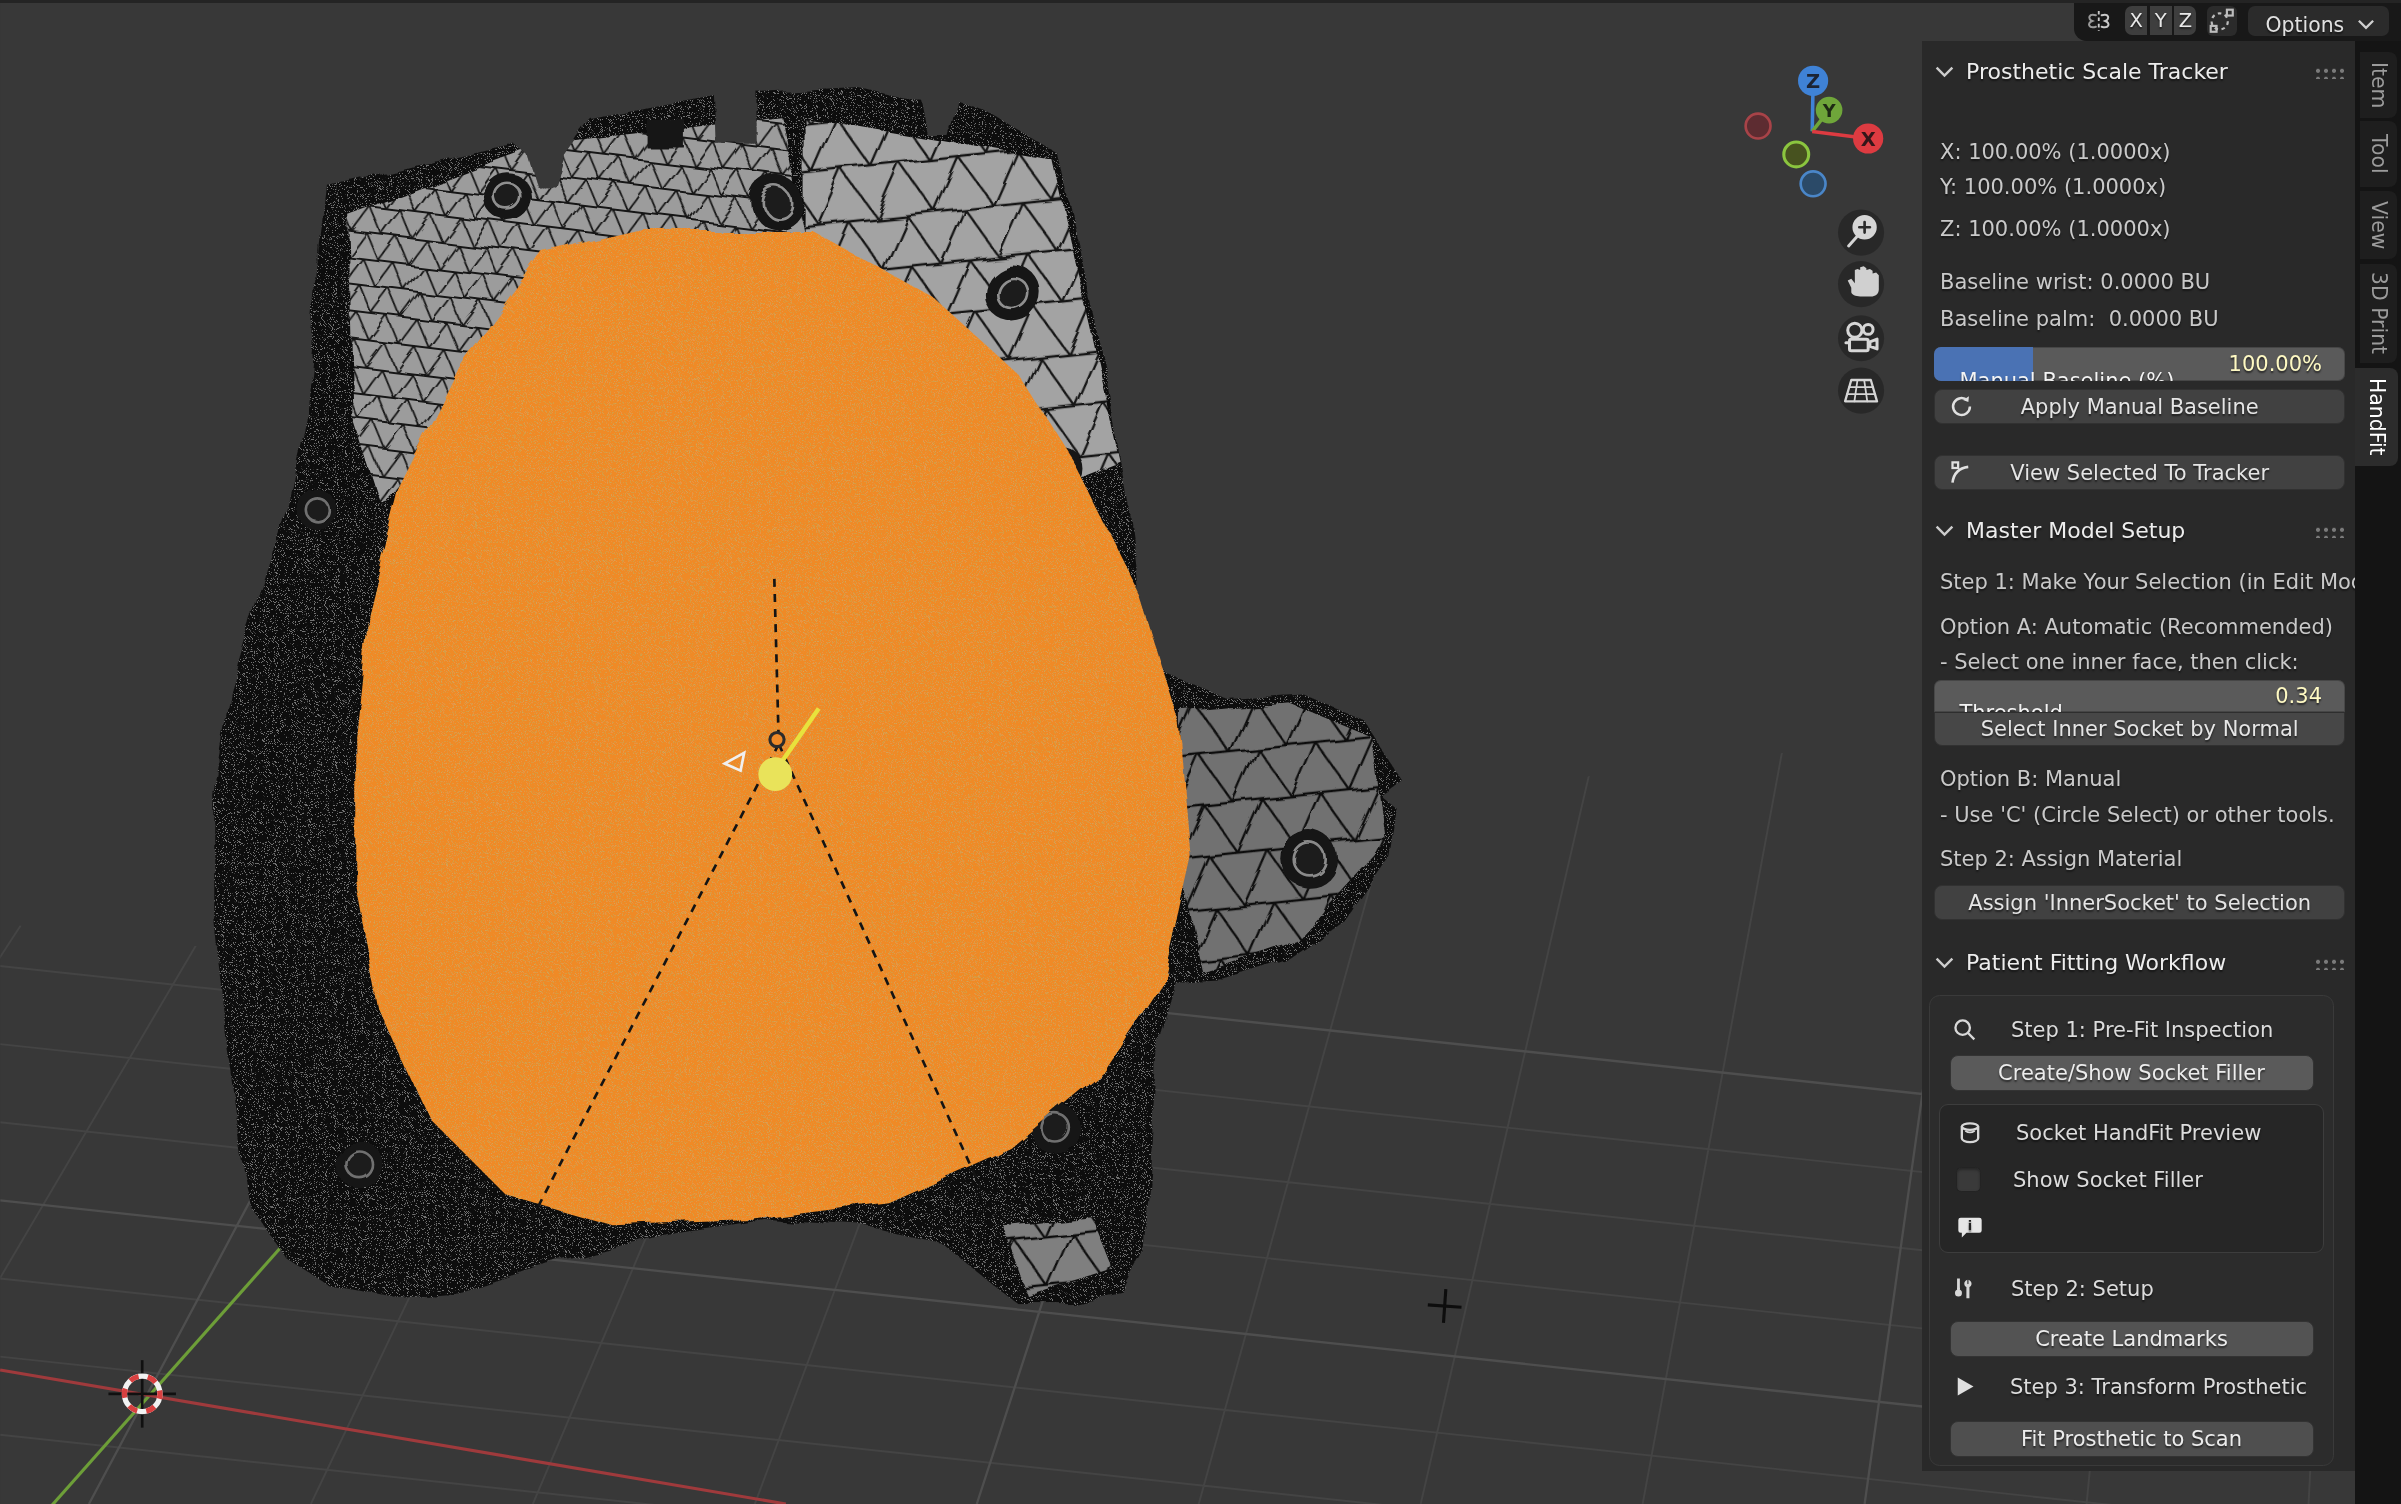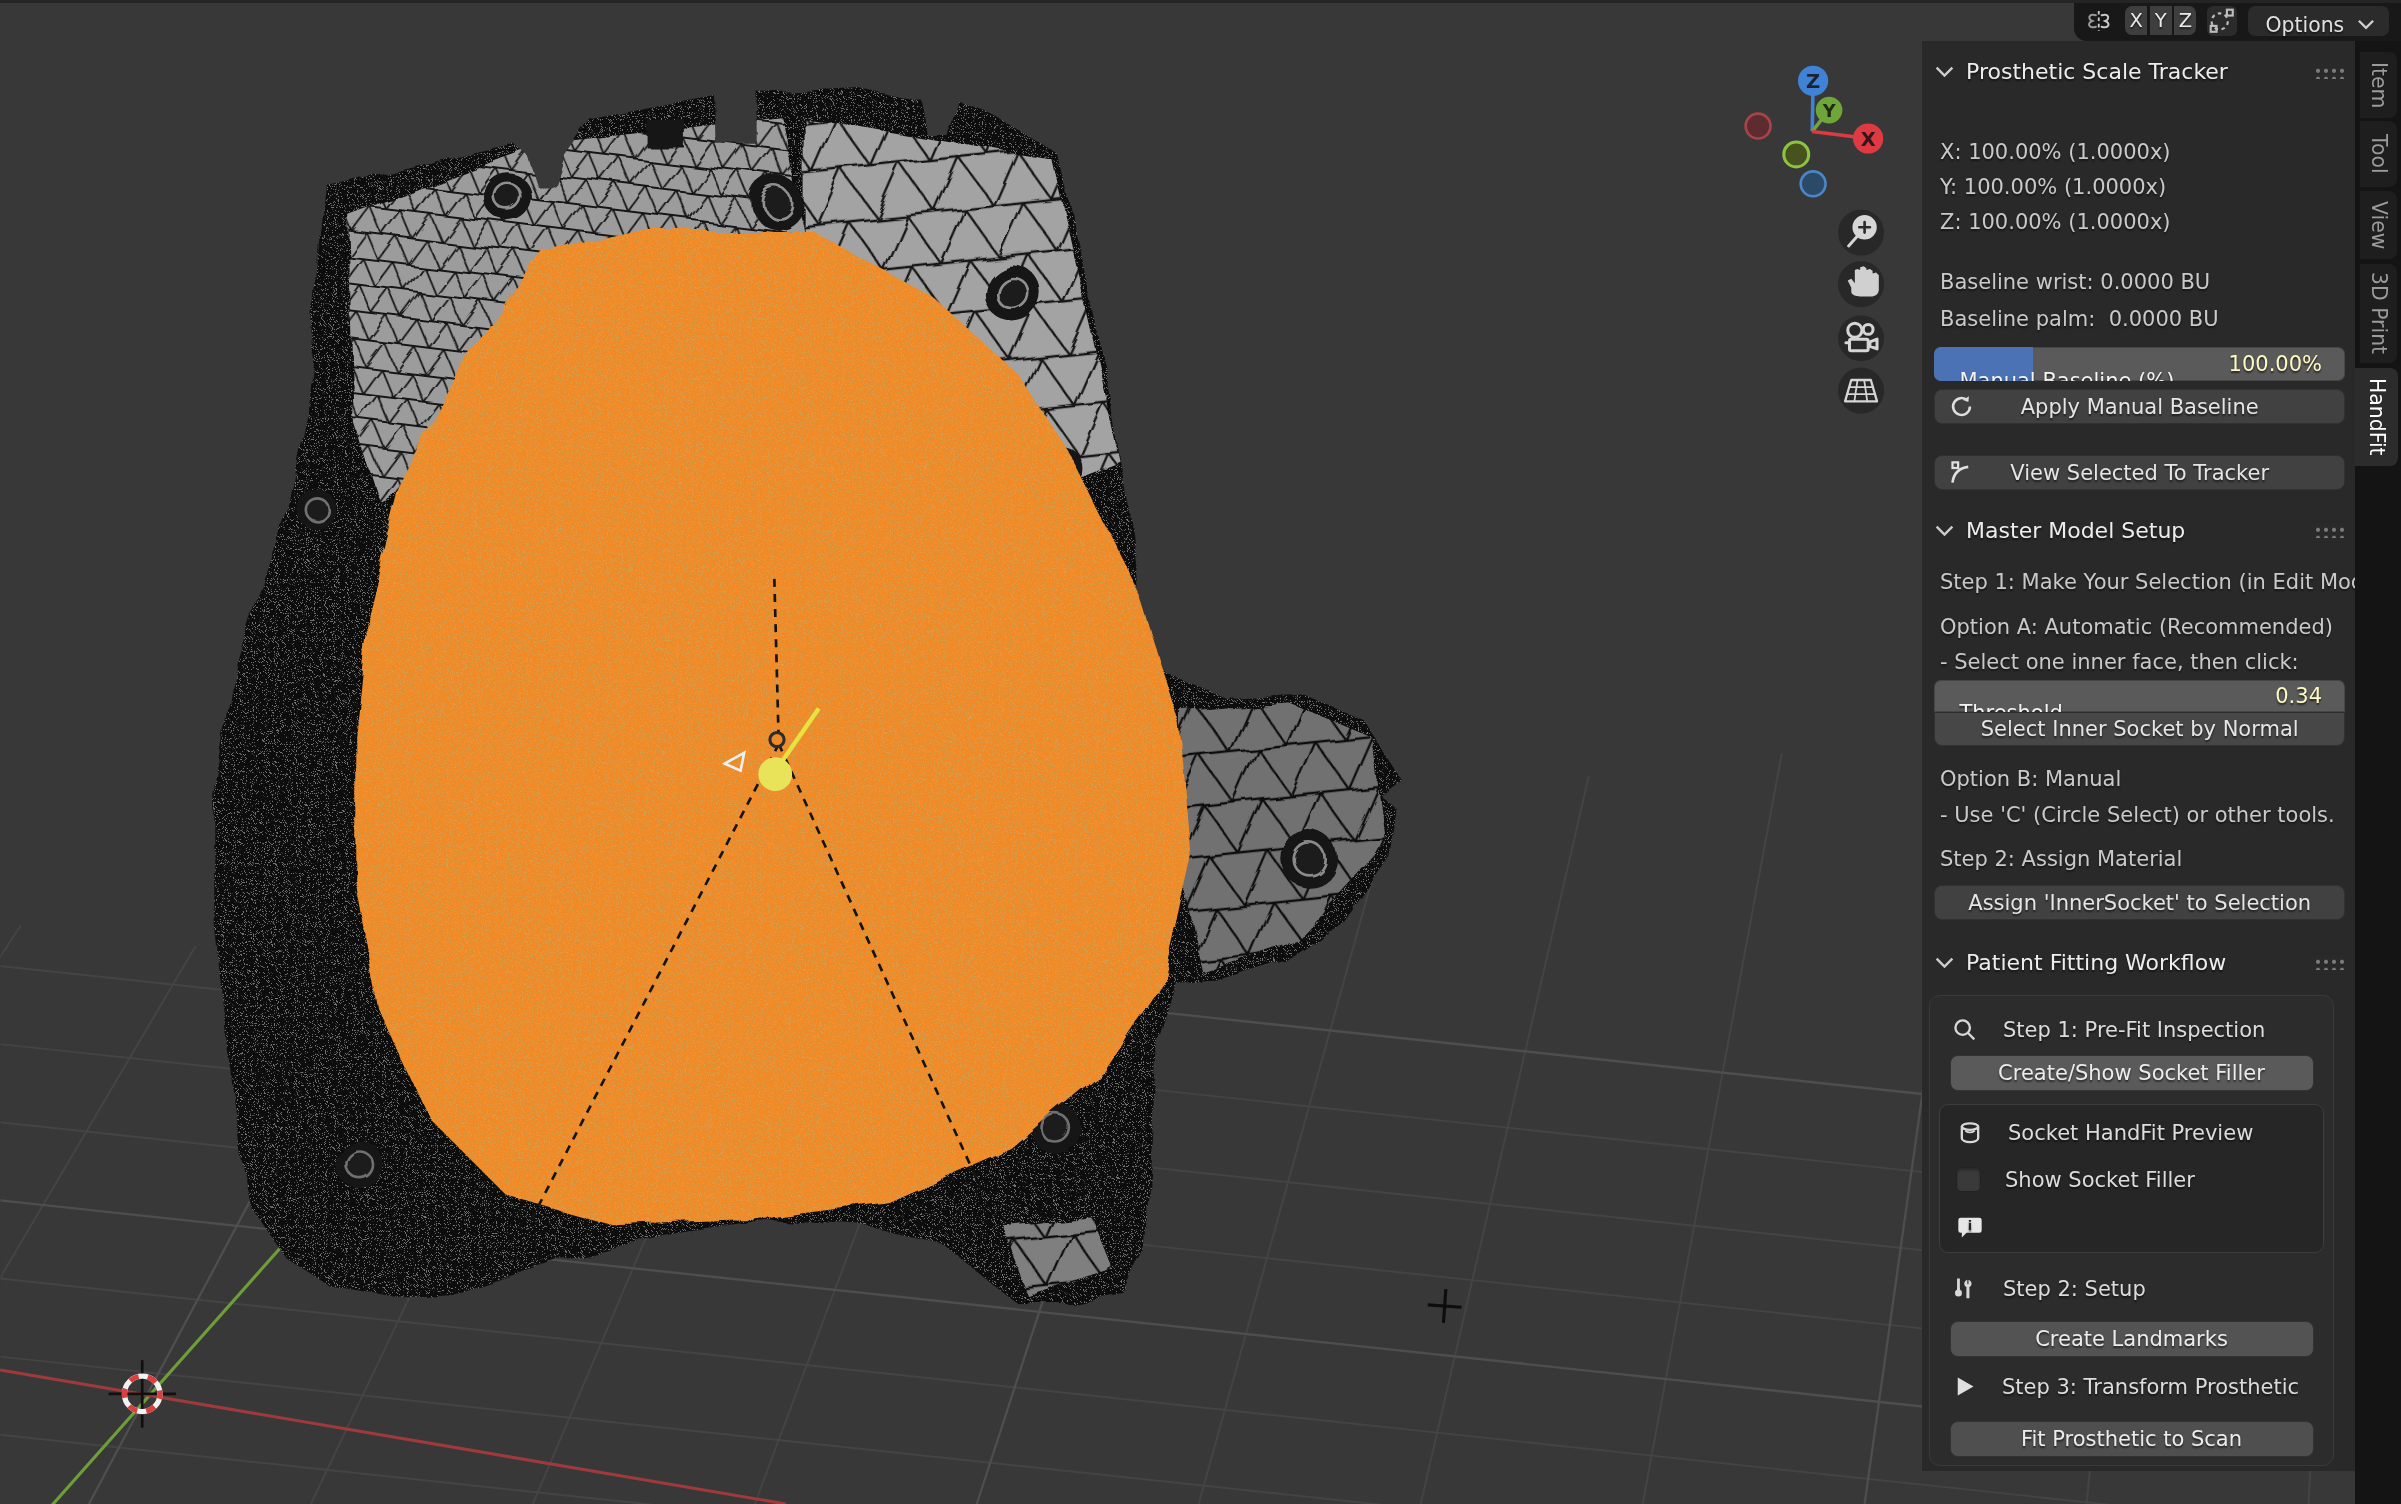--- a/index.html
+++ b/index.html
@@ -42,21 +42,21 @@
   .btn{position:absolute;left:12.4px;right:14px;height:35px;background:#414141;border:0.9px solid #313131;
     border-radius:8px;color:#e5e5e5;display:flex;align-items:center;justify-content:center;
     text-shadow:0 1.8px 1.8px rgba(0,0,0,.55);}
   .btn .bicon{position:absolute;left:12.4px;display:flex;align-items:center;}
   .combo-top{border-radius:7px 7px 0 0;}
   .combo-bottom{border-radius:0 0 8px 8px;background:#474747;border-top:0.9px solid #2e2e2e;}
   .wrap{position:absolute;left:7px;right:25px;border:0.9px solid #3a3a3a;border-radius:10.7px;
     background:rgba(255,255,255,.015);}
   .box{position:absolute;left:9px;right:9px;border:0.9px solid #3d3d3d;
     background:rgba(28,28,28,.35);border-radius:9px;}
-  .irow{position:absolute;left:21px;display:flex;align-items:center;gap:24px;color:#dcdcdc;
+  .irow{position:absolute;left:21px;display:flex;align-items:center;gap:32px;color:#dcdcdc;
     text-shadow:0 1.8px 1.8px rgba(0,0,0,.5);}
   .wbtn{position:absolute;left:19.5px;right:19.5px;height:36px;border-radius:8px;border:0.9px solid #333;
     color:#ececec;display:flex;align-items:center;justify-content:center;
     text-shadow:0 1.8px 1.8px rgba(0,0,0,.55);}
   .cb{width:25px;height:25px;background:#3a3a3a;border:0.9px solid #232323;border-radius:5.3px;
     box-shadow:inset 0 1.8px 2.7px rgba(0,0,0,.35);}
 
   
   .tabstrip{position:absolute;left:2355px;top:0;width:46px;height:1504px;background:#141414;z-index:25;}
   .tab{position:absolute;left:5.3px;width:37px;background:#1e1e1e;color:#9b9b9b;
@@ -263,21 +263,21 @@
 
   <div class="abs phead" style="top:18px;">
     <svg width="21" height="13.3" viewBox="0 0 24 15">
         <polyline points="3,3 12,12 21,3" fill="none" stroke="#cdcdcd" stroke-width="2.8"></polyline>
       </svg>
     <span>Prosthetic Scale Tracker</span>
     <span class="grip"></span>
   </div>
   <div class="trow" style="top:99px;">X: 100.00% (1.0000x)</div>
   <div class="trow" style="top:134px;">Y: 100.00% (1.0000x)</div>
-  <div class="trow" style="top:169px;">Z: 100.00% (1.0000x)</div>
+  <div class="trow" style="top:176px;">Z: 100.00% (1.0000x)</div>
   <div class="trow" style="top:229px;">Baseline wrist: 0.0000 BU</div>
   <div class="trow" style="top:266px;">Baseline palm:  0.0000 BU</div>
   <div class="slider" style="top:306px;">
     <div class="fill" style="width:24%;"></div>
     <span class="lab">Manual Baseline (%)</span>
     <span class="val">100.00%</span>
   </div>
   <div class="btn" style="top:348px;">
     <span class="bicon">
       <svg width="27" height="27" viewBox="0 0 24 24">

